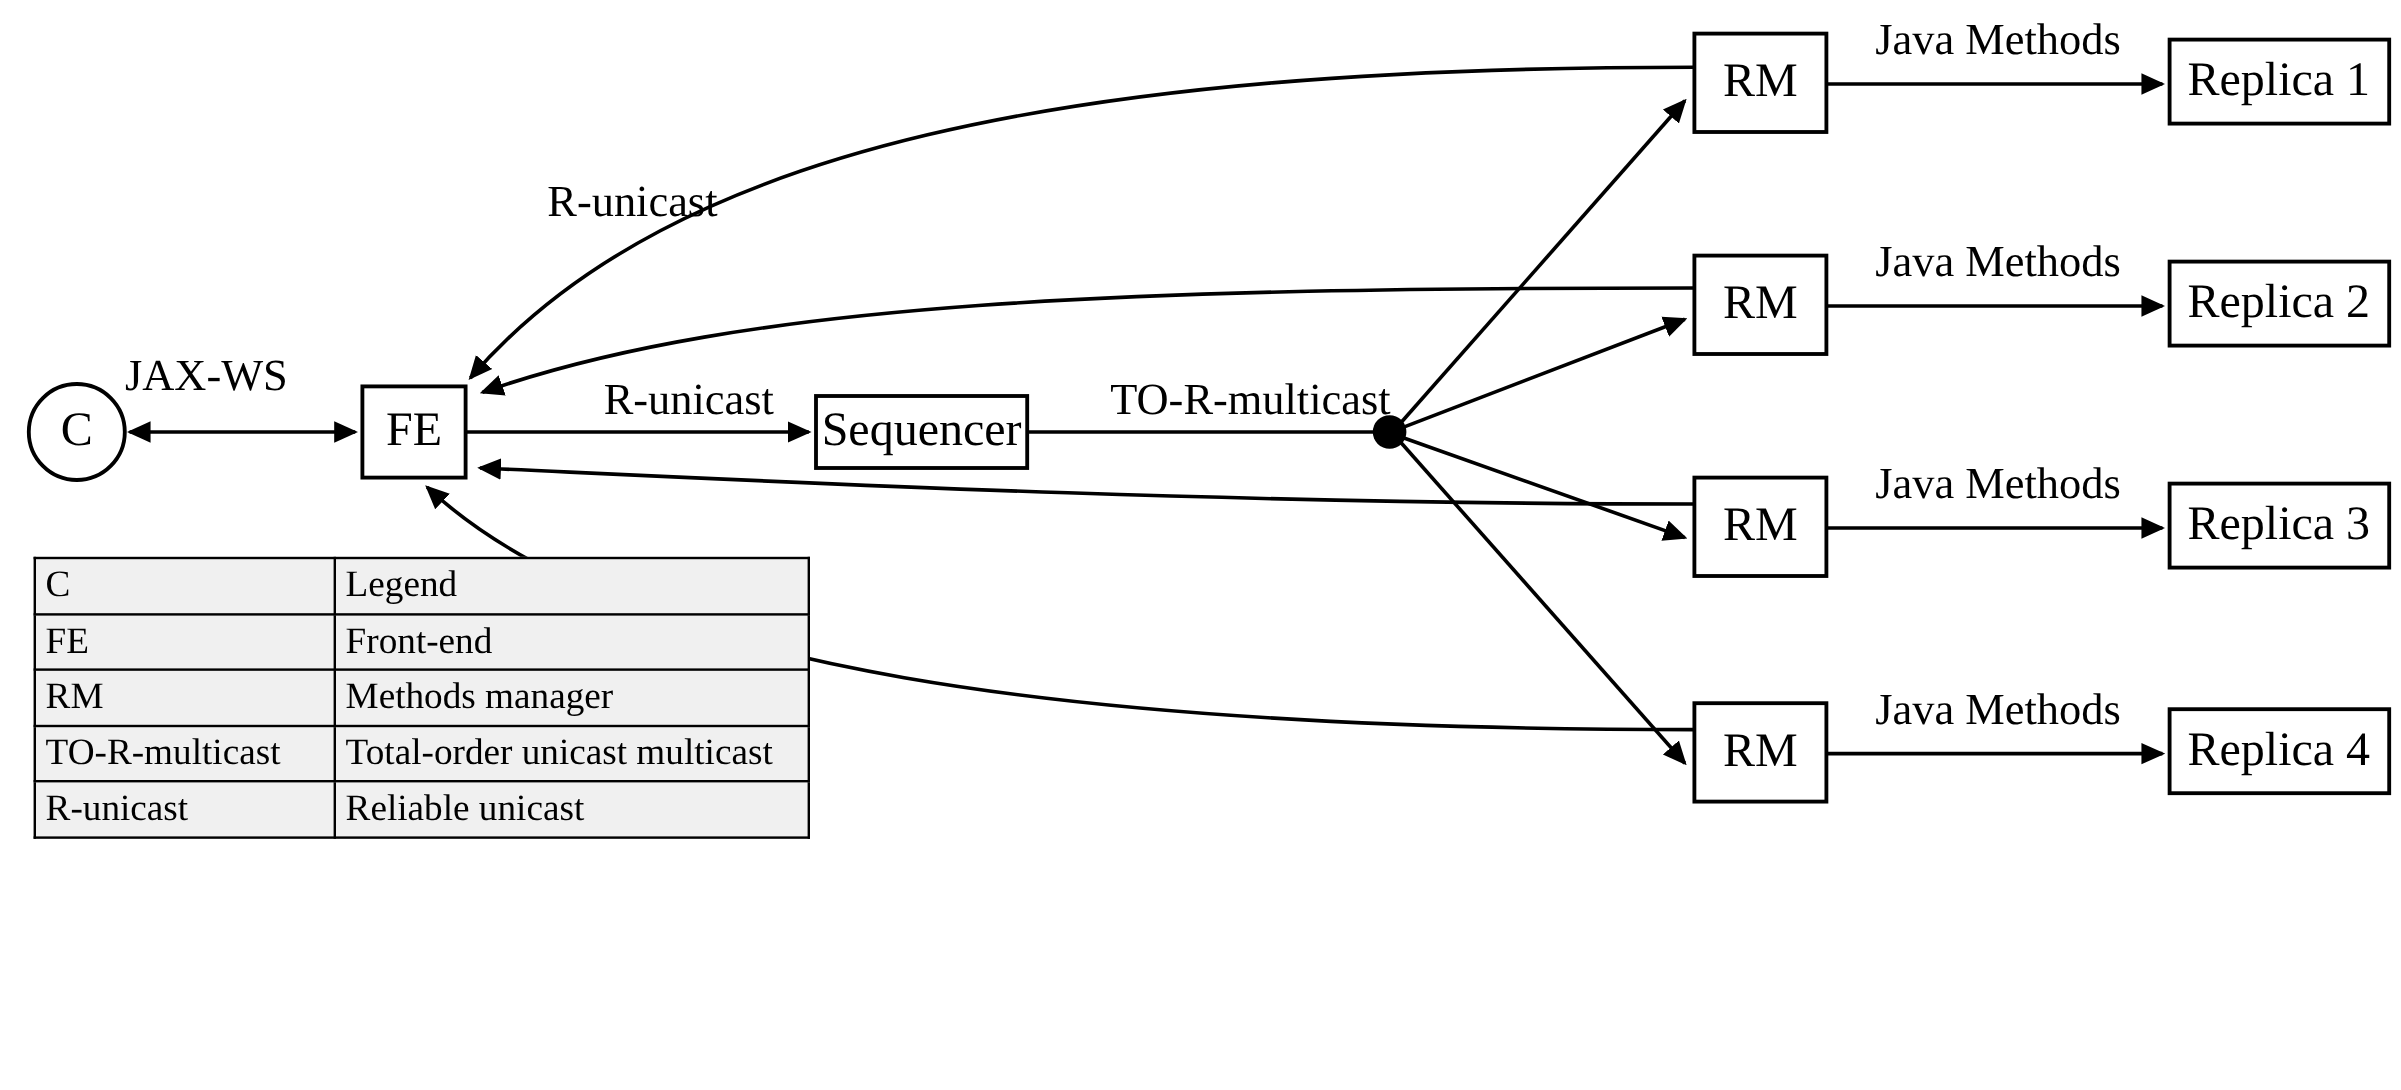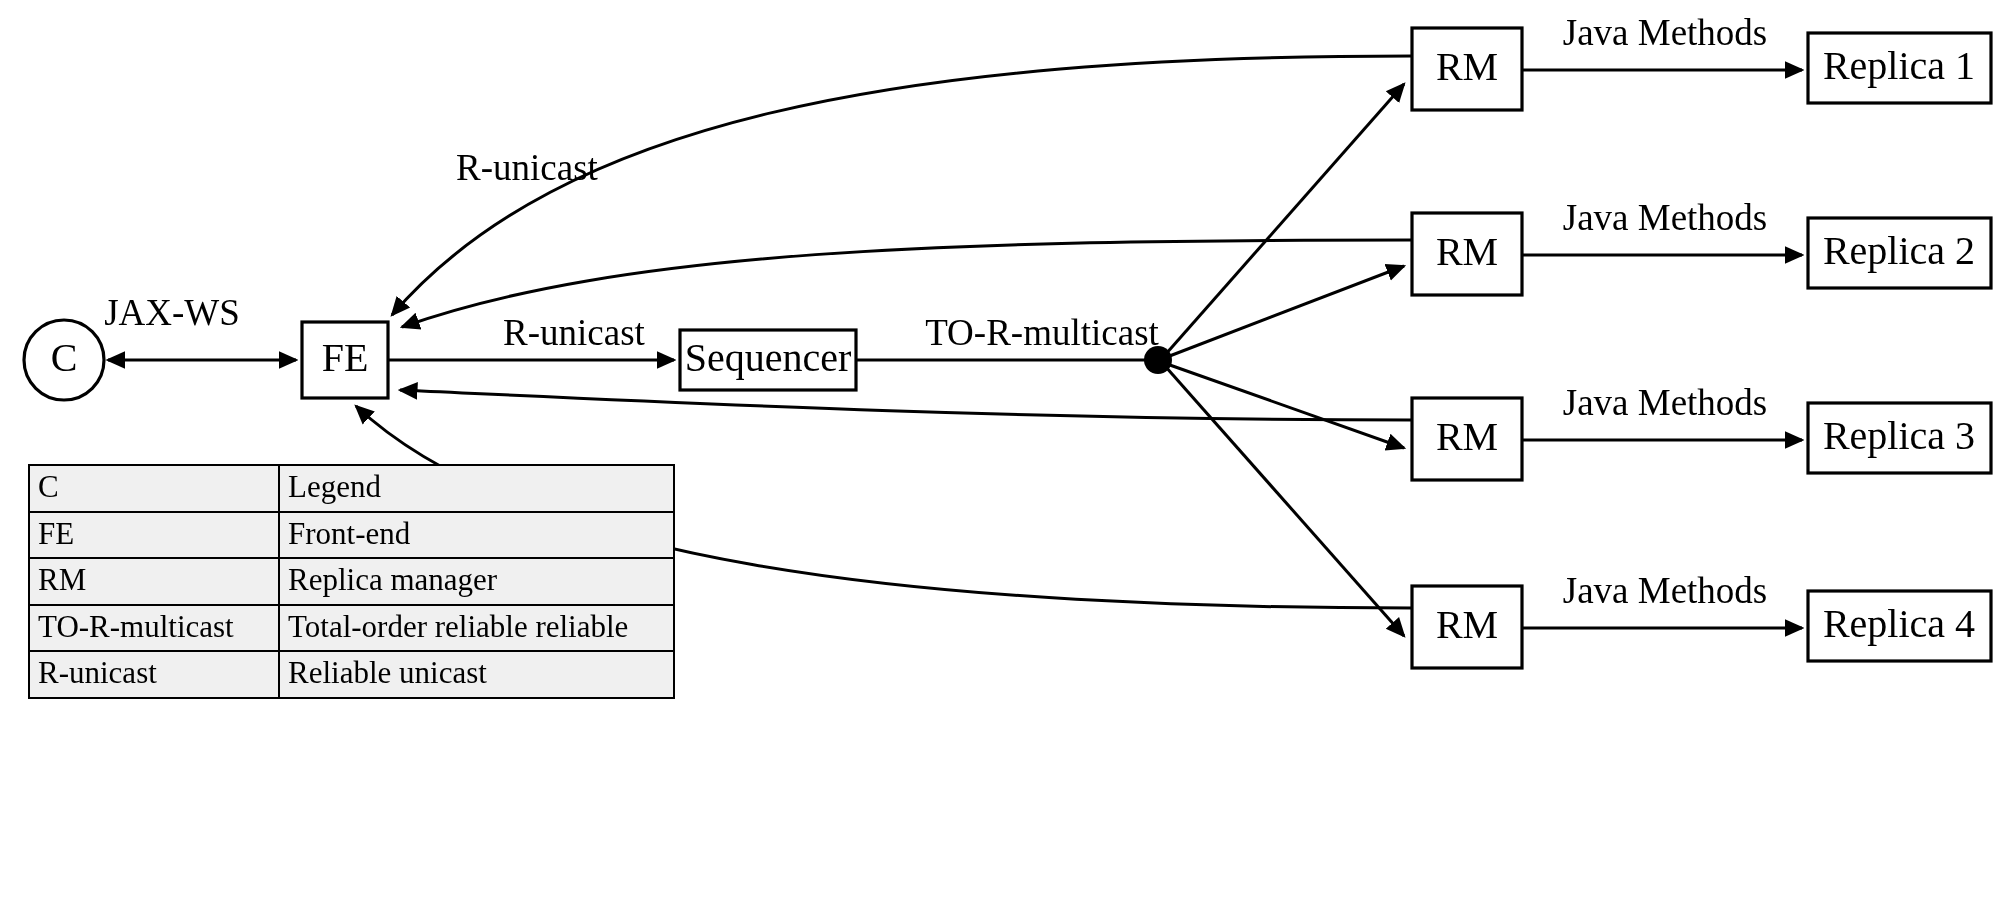--- a/index.html
+++ b/index.html
@@ -171,25 +171,25 @@
       <tr>
         <td class="abbr">C</td>
         <td>Legend</td>
       </tr>
       <tr>
         <td class="abbr">FE</td>
         <td>Front-end</td>
       </tr>
       <tr>
         <td class="abbr">RM</td>
-        <td>Replica manager</td>
+        <td>Methods manager</td>
       </tr>
       <tr>
         <td class="abbr">TO-R-multicast</td>
-        <td>Total-order reliable reliable</td>
+        <td>Total-order unicast multicast</td>
       </tr>
       <tr>
         <td class="abbr">R-unicast</td>
         <td>Reliable unicast</td>
       </tr>
     </tbody>
   </table>
 
 </div>
 

